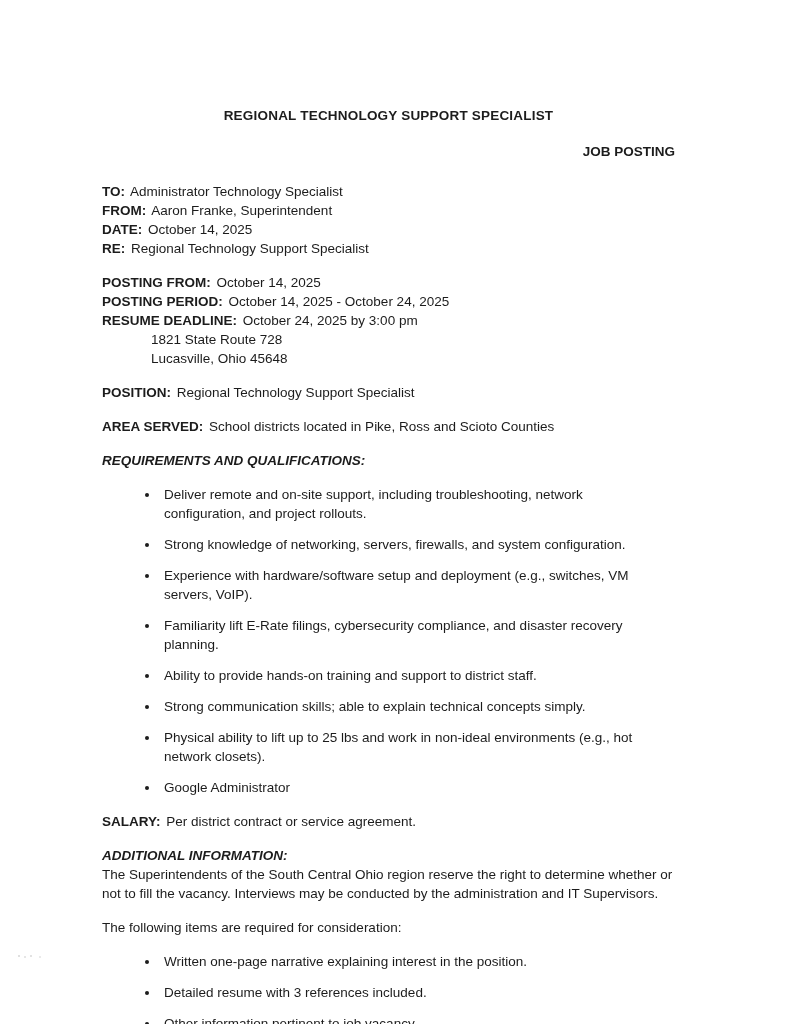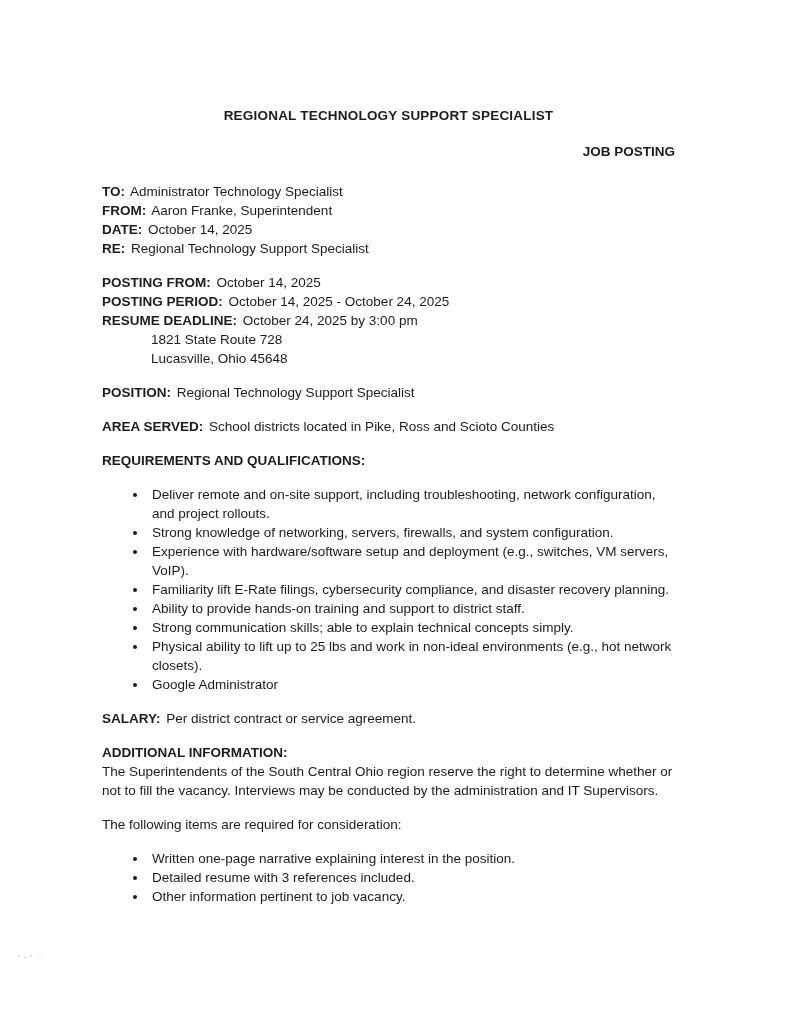--- a/index.html
+++ b/index.html
@@ -12,22 +12,22 @@
   }
   .page{padding:106px 116px 0 102px;}
   .doc-title{text-align:center;font-weight:700;letter-spacing:.2px;margin-bottom:17px;}
   .doc-subtitle{text-align:right;font-weight:700;margin-bottom:21px;}
   .b{font-weight:700;}
   .block{margin-bottom:15px;}
   .field .b{margin-right:2px;}
   .attn-label{display:inline-block;width:46px;}
   .attn-addr{padding-left:49px;}
   ul.bullets{margin:0 0 15px 0;padding-left:46px;list-style:disc;}
-  ul.bullets li{padding-left:4px;margin:0;}
-  .heading{font-weight:700;}
+  ul.bullets li{padding-left:4px;margin:12px;}
+  .heading{font-weight:700;font-style:italic;}
   .para{margin:0;}
   .artifact{
     position:absolute;left:18px;top:955px;width:2px;height:2px;
     background:#d6d6d6;border-radius:50%;
     box-shadow:6px 1px 0 #dedede,12px 0 0 #d9d9d9,21px 1px 0 #e3e3e3;
   }
 </style>
 </head>
 <body>
 

